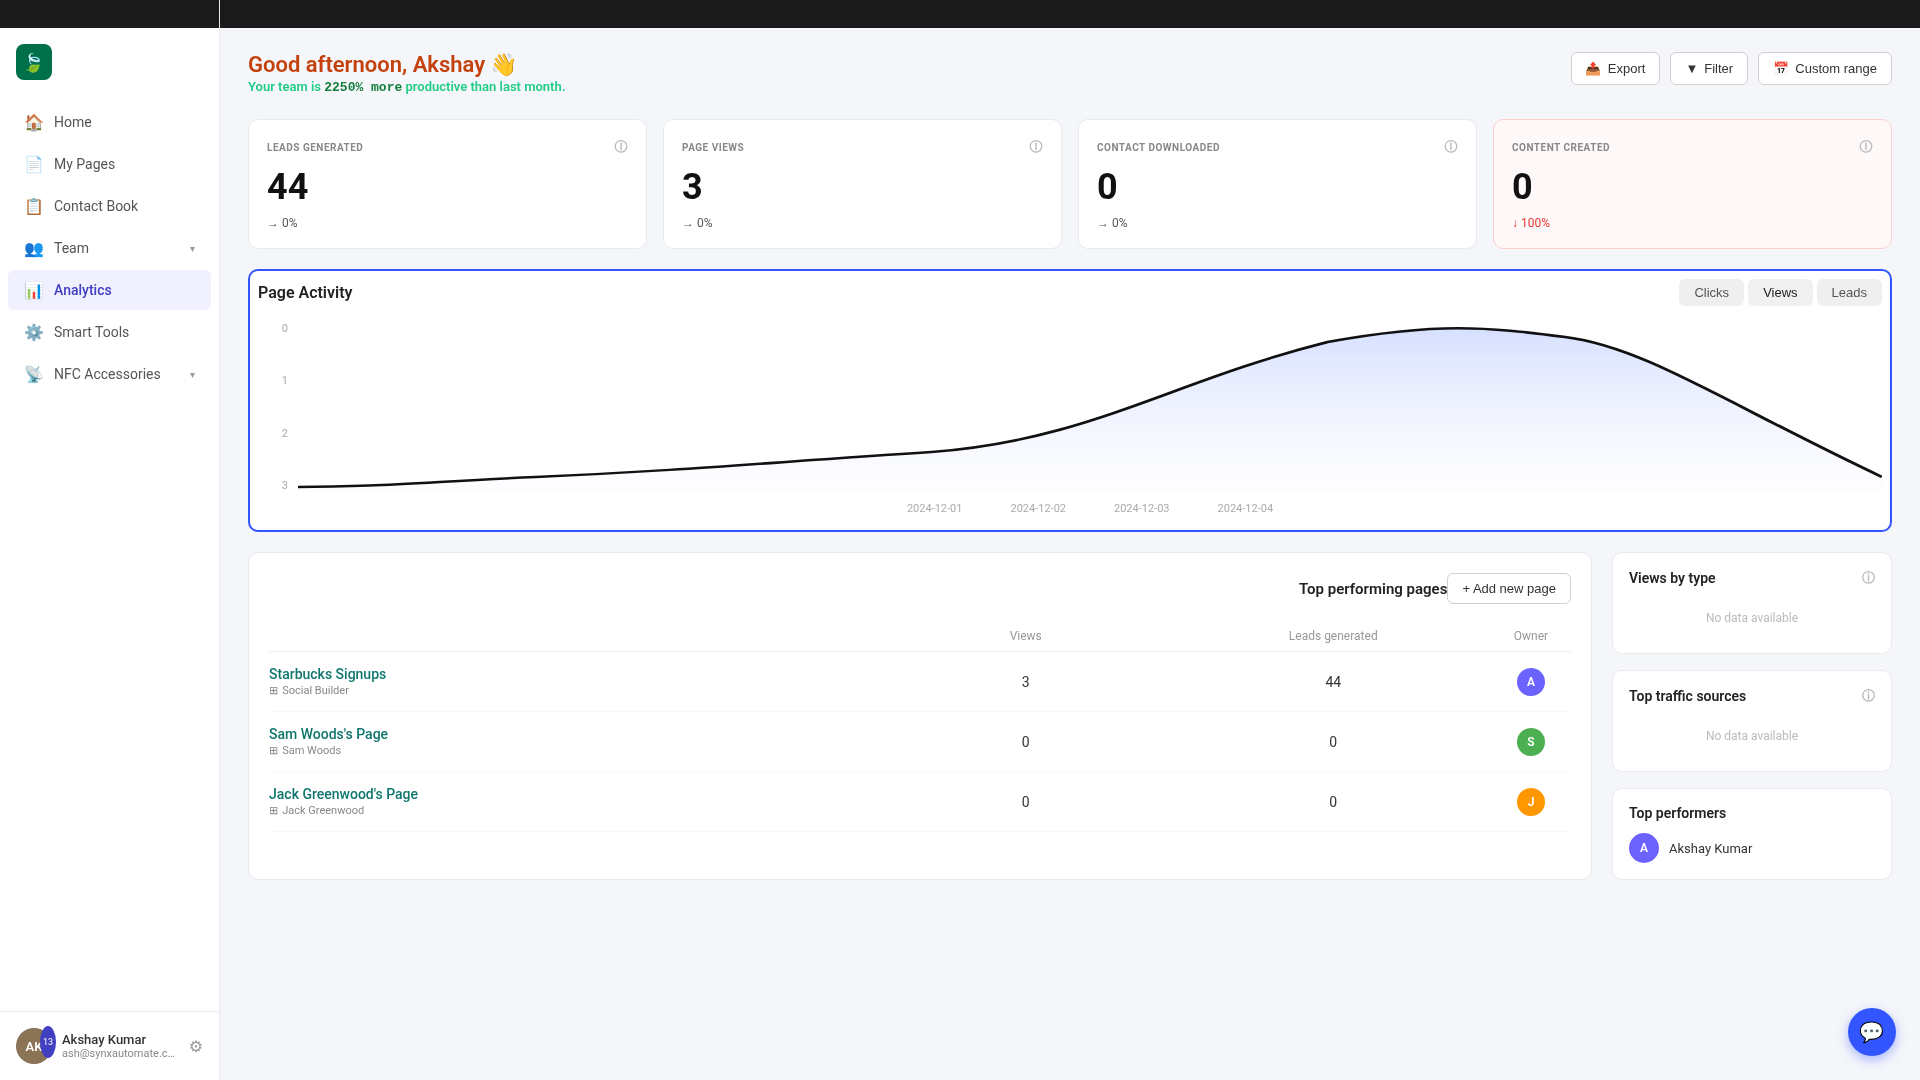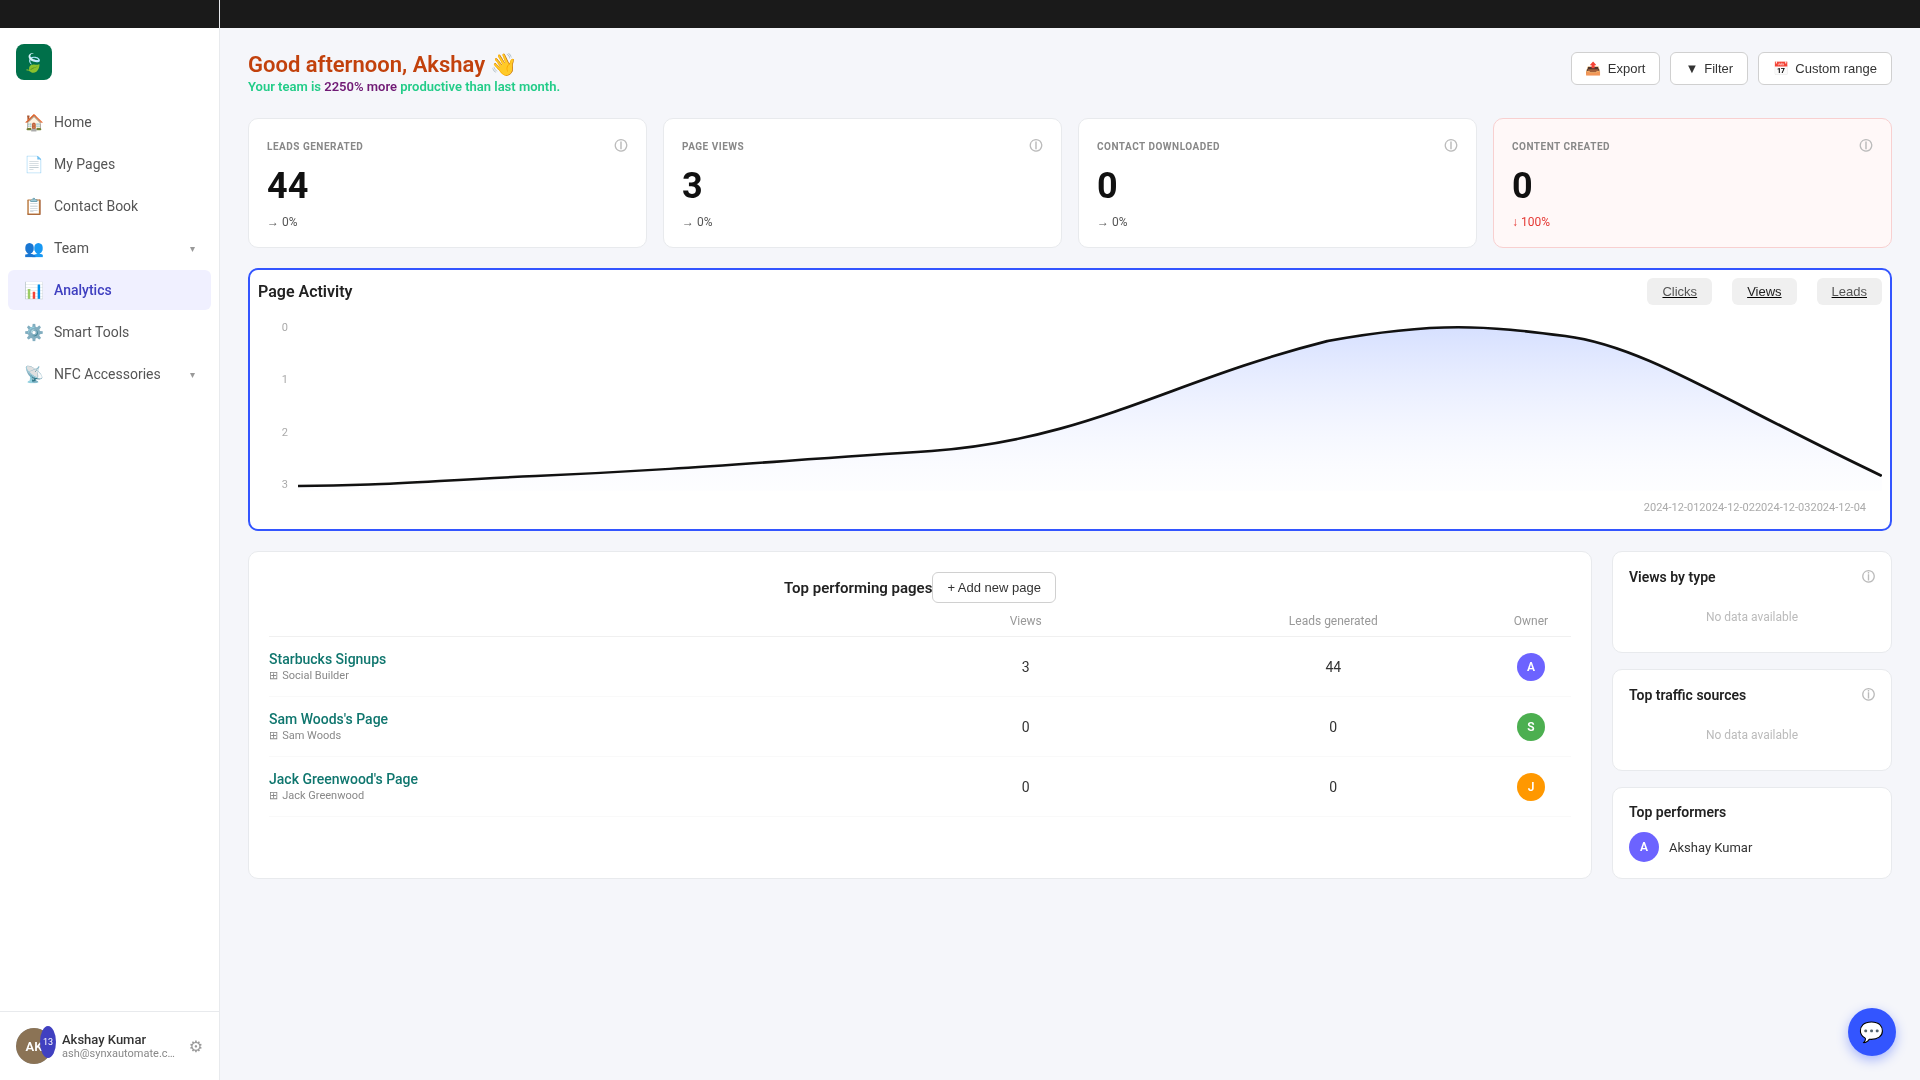--- a/index.html
+++ b/index.html
@@ -213,22 +213,21 @@
       justify-content: space-between;
       margin-bottom: 16px;
     }
     .chart-title {
       font-size: 16px;
       font-weight: 600;
       color: #222;
     }
     .chart-tabs {
       display: flex;
-      gap: 20px;
-      text-decoration: underline;
+      gap: 4px;
     }
     .chart-tab {
       padding: 5px 14px;
       border-radius: 6px;
       font-size: 13px;
       cursor: pointer;
       color: #555;
       border: 1px solid transparent;
     }
     .chart-tab.active {
@@ -254,45 +253,46 @@
     .chart-area {
       position: absolute;
       left: 40px;
       right: 0;
       top: 0;
       bottom: 30px;
     }
     .chart-x-labels {
       position: absolute;
       left: 40px;
-      right: 16px;
+      right: 0;
       bottom: 0;
       height: 20px;
       display: flex;
-      justify-content: flex-end;
+      justify-content: center;
+      gap: 48px;
     }
     .chart-x-label { font-size: 11px; color: #aaa; }
 
     
     .bottom-section {
       display: grid;
       grid-template-columns: 1fr 280px;
       gap: 20px;
     }
     .table-section {
       background: #fff;
       border-radius: 10px;
       border: 1px solid #e8eaed;
       padding: 20px;
     }
     .table-header-row {
       display: flex;
       align-items: center;
-      justify-content: center;
-      margin-bottom: 11px;
+      justify-content: flex-end;
+      margin-bottom: 25px;
     }
     .table-title { font-size: 15px; font-weight: 600; color: #222; }
     .btn-add {
       display: flex;
       align-items: center;
       gap: 6px;
       padding: 7px 14px;
       border: 1px solid #d0d0d0;
       background: #fff;
       border-radius: 6px;
@@ -459,21 +459,21 @@
 
 <div class="main">
   <div class="top-bar"></div>
   <div class="content">
 
     <div class="page-header">
       <div class="greeting">
         <h1>Good afternoon, Akshay 👋</h1>
         <p>
           <span>Your team is</span>
-          <span style="color:#701a75;font-weight:600;">2250% more</span>
+          <span style="color:#15803d;font-weight:600;font-family:Liberation Mono, monospace;">2250% more</span>
           <span>productive than last month.</span>
         </p>
       </div>
       <div class="header-actions">
         <button class="btn-action">
           <span>📤</span>
           <span>Export</span>
         </button>
         <button class="btn-action">
           <span>▼</span>

